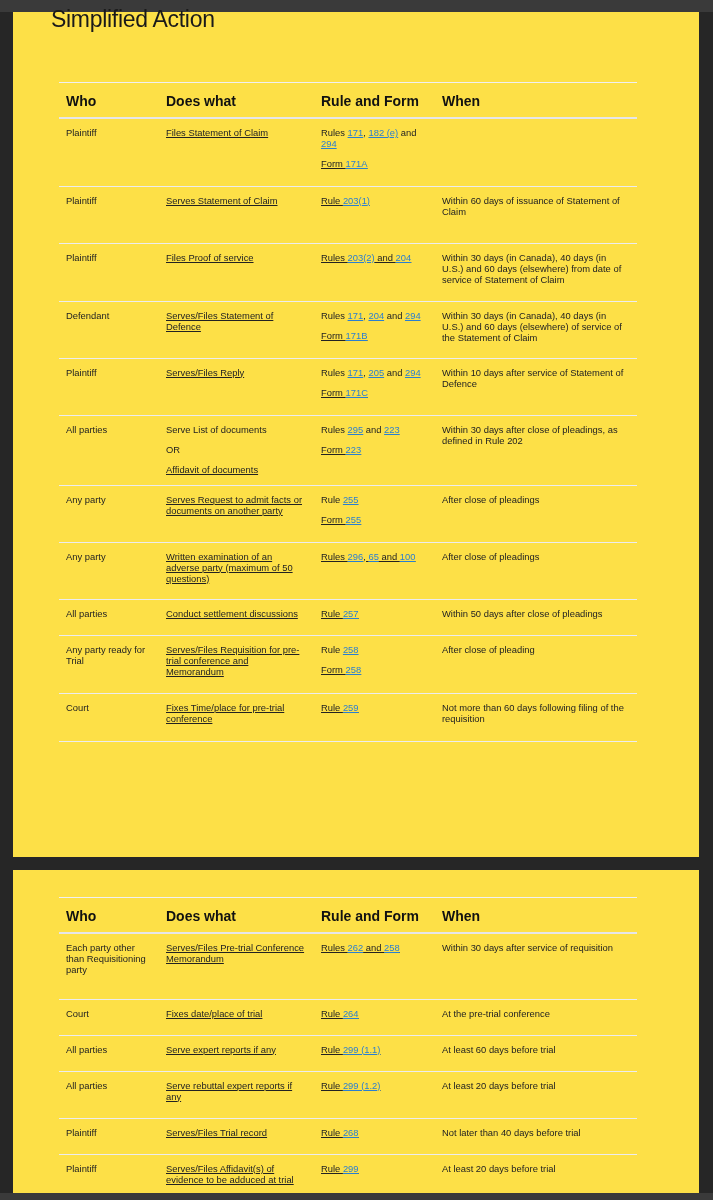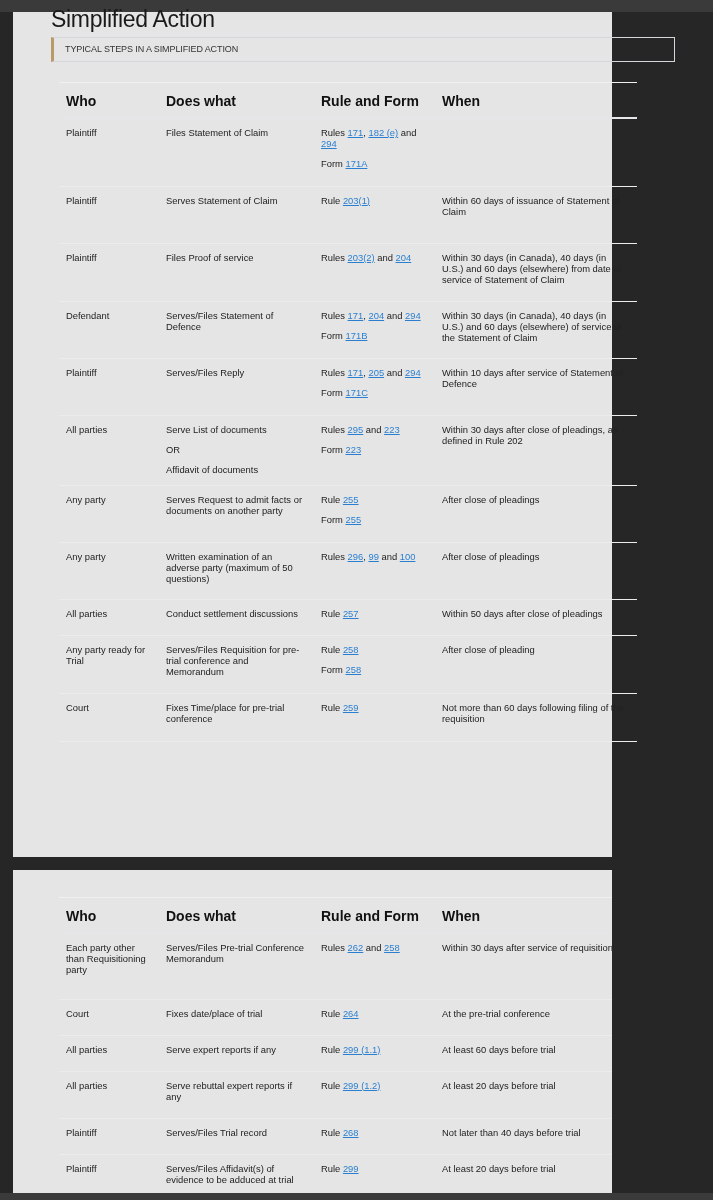--- a/index.html
+++ b/index.html
@@ -11,22 +11,22 @@
     }
     .topbar {
       position: absolute; left: 0; top: 0; width: 713px; height: 12px;
       background: #3a3a3a;
     }
     .bottombar {
       position: absolute; left: 0; top: 1193px; width: 713px; height: 7px;
       background: #3a3a3a;
     }
     .page {
-      position: absolute; background: #e5e5e5;
-      left: 13px; width: 599px;
+      position: absolute; background: #fde047;
+      left: 13px; width: 686px;
     }
     .page1 { top: 12px; height: 845px; }
     .page2 { top: 870px; height: 323px; overflow: hidden; }
     .title {
       position: absolute; left: 38px; top: -6px;
       font-size: 23px; color: #1a1a1a; font-weight: normal;
       letter-spacing: -0.3px;
     }
     .callout {
       position: absolute; left: 38px; top: 25px; width: 624px; height: 25px;
@@ -53,33 +53,30 @@
       padding: 10px 7px 8px 7px;
       border-top: 1px solid #f0f0f2;
       border-bottom: 2px solid #e6e6ea;
       height: 16px;
     }
     table.steps td {
       vertical-align: top; padding: 8px 7px 10px 7px;
       border-bottom: 1px solid #ececef; line-height: 11px;
     }
     table.steps td p { margin: 0 0 9px 0; }
-    table.steps td p:last-child { margin-bottom: 0; }
+    table.steps td p:last-child { margin-bottom: 0; text-decoration: underline; }
     a.rl { color: #2a7fd1; text-decoration: underline; }
   </style>
 </head>
 <body>
 
 <div class="topbar"></div>
 
 <div class="page page1">
   <div class="title">Simplified Action</div>
-  <div class="callout">
-    <span>TYPICAL STEPS IN A SIMPLIFIED ACTION</span>
-  </div>
   <table class="steps">
     <colgroup>
         <col class="c1">
         <col class="c2">
         <col class="c3">
         <col class="c4">
       </colgroup>
     <thead>
       <tr>
         <th>Who</th>
@@ -165,21 +162,21 @@
             <p><span>Form </span><a class="rl" href="#">255</a></p>
           </td>
           <td>After close of pleadings</td>
         </tr>
         <tr style="height: 57px;">
           <td>Any party</td>
           <td>
             <p>Written examination of an adverse party (maximum of 50 questions)</p>
           </td>
           <td>
-            <p><span>Rules </span><a class="rl" href="#">296</a><span>, </span><a class="rl" href="#">99</a><span> and </span><a class="rl" href="#">100</a></p>
+            <p><span>Rules </span><a class="rl" href="#">296</a><span>, </span><a class="rl" href="#">65</a><span> and </span><a class="rl" href="#">100</a></p>
           </td>
           <td>After close of pleadings</td>
         </tr>
         <tr style="height: 36px;">
           <td>All parties</td>
           <td>
             <p>Conduct settlement discussions</p>
           </td>
           <td>
             <p><span>Rule </span><a class="rl" href="#">257</a></p>

